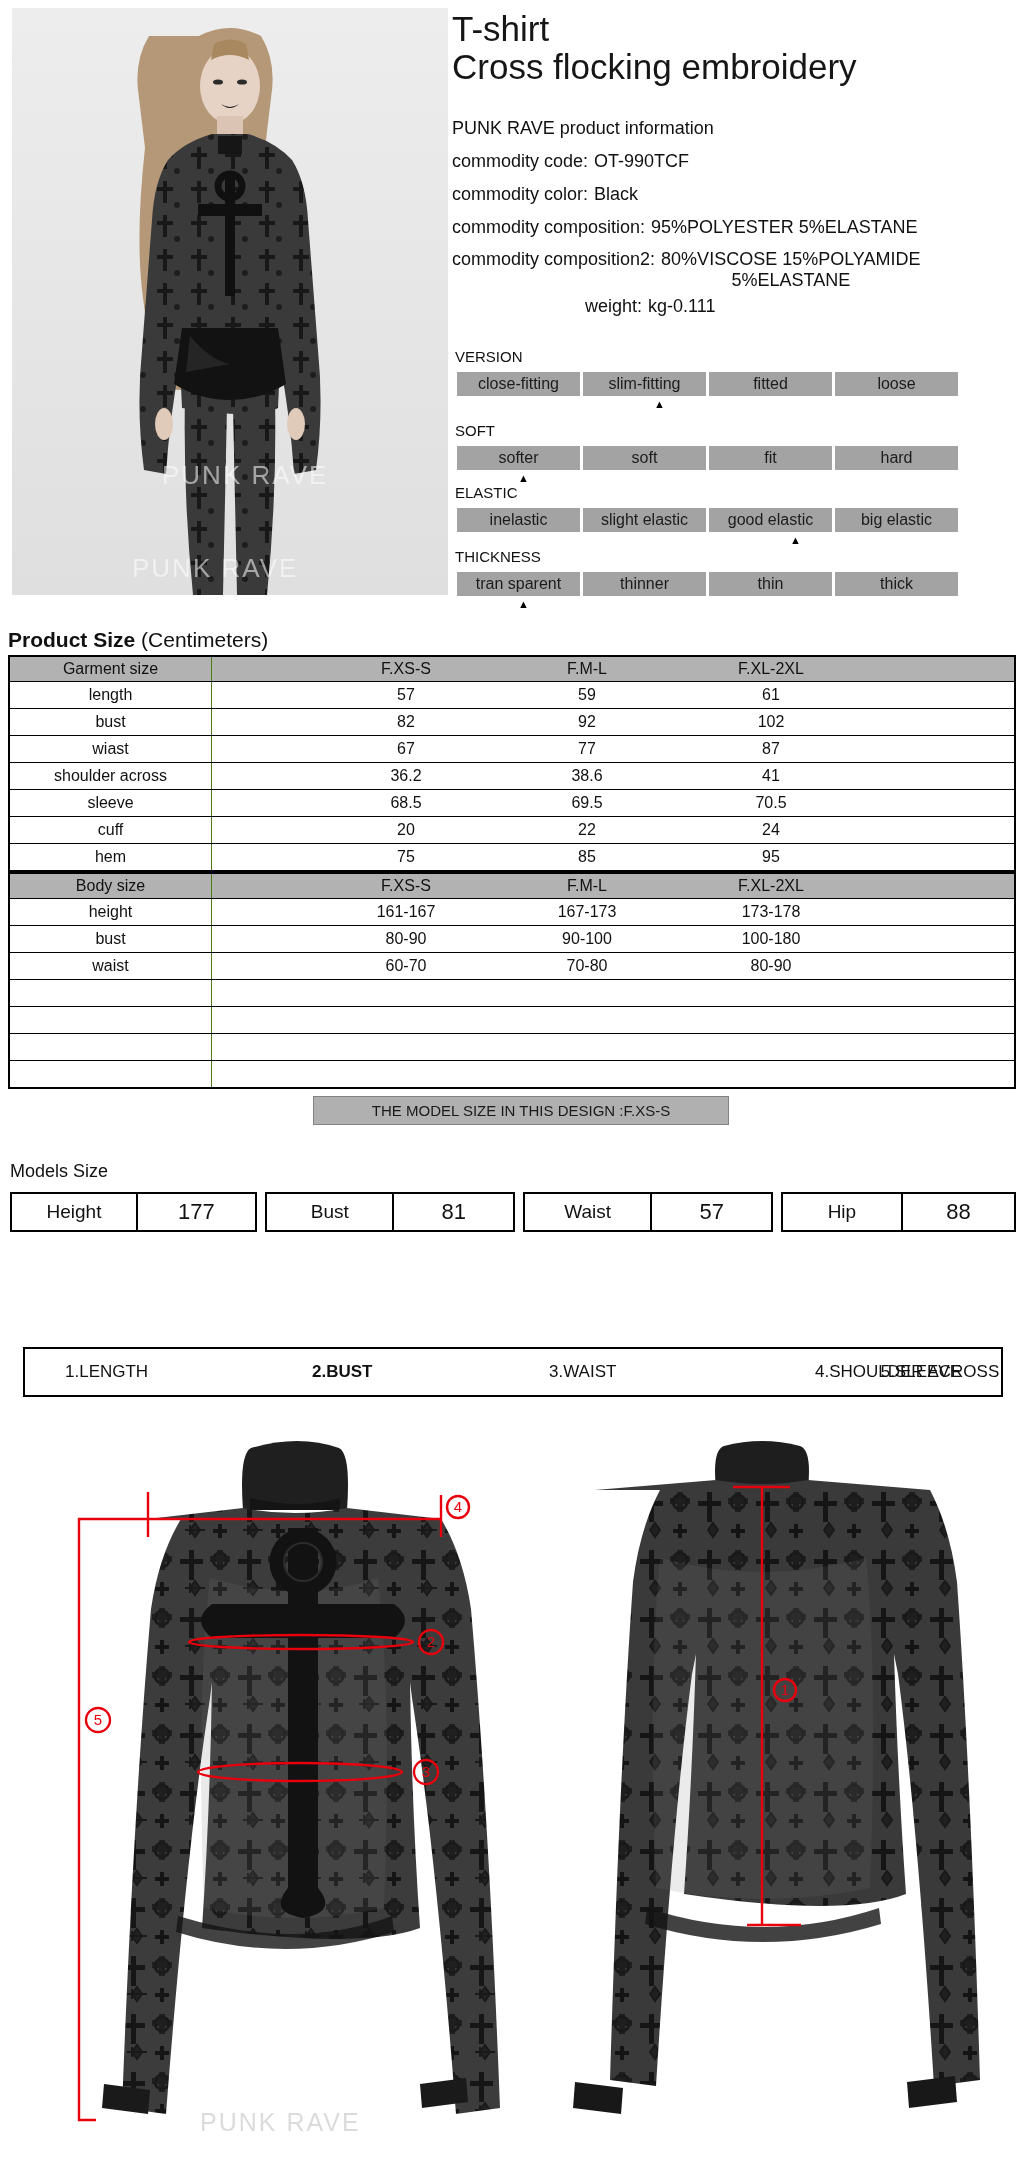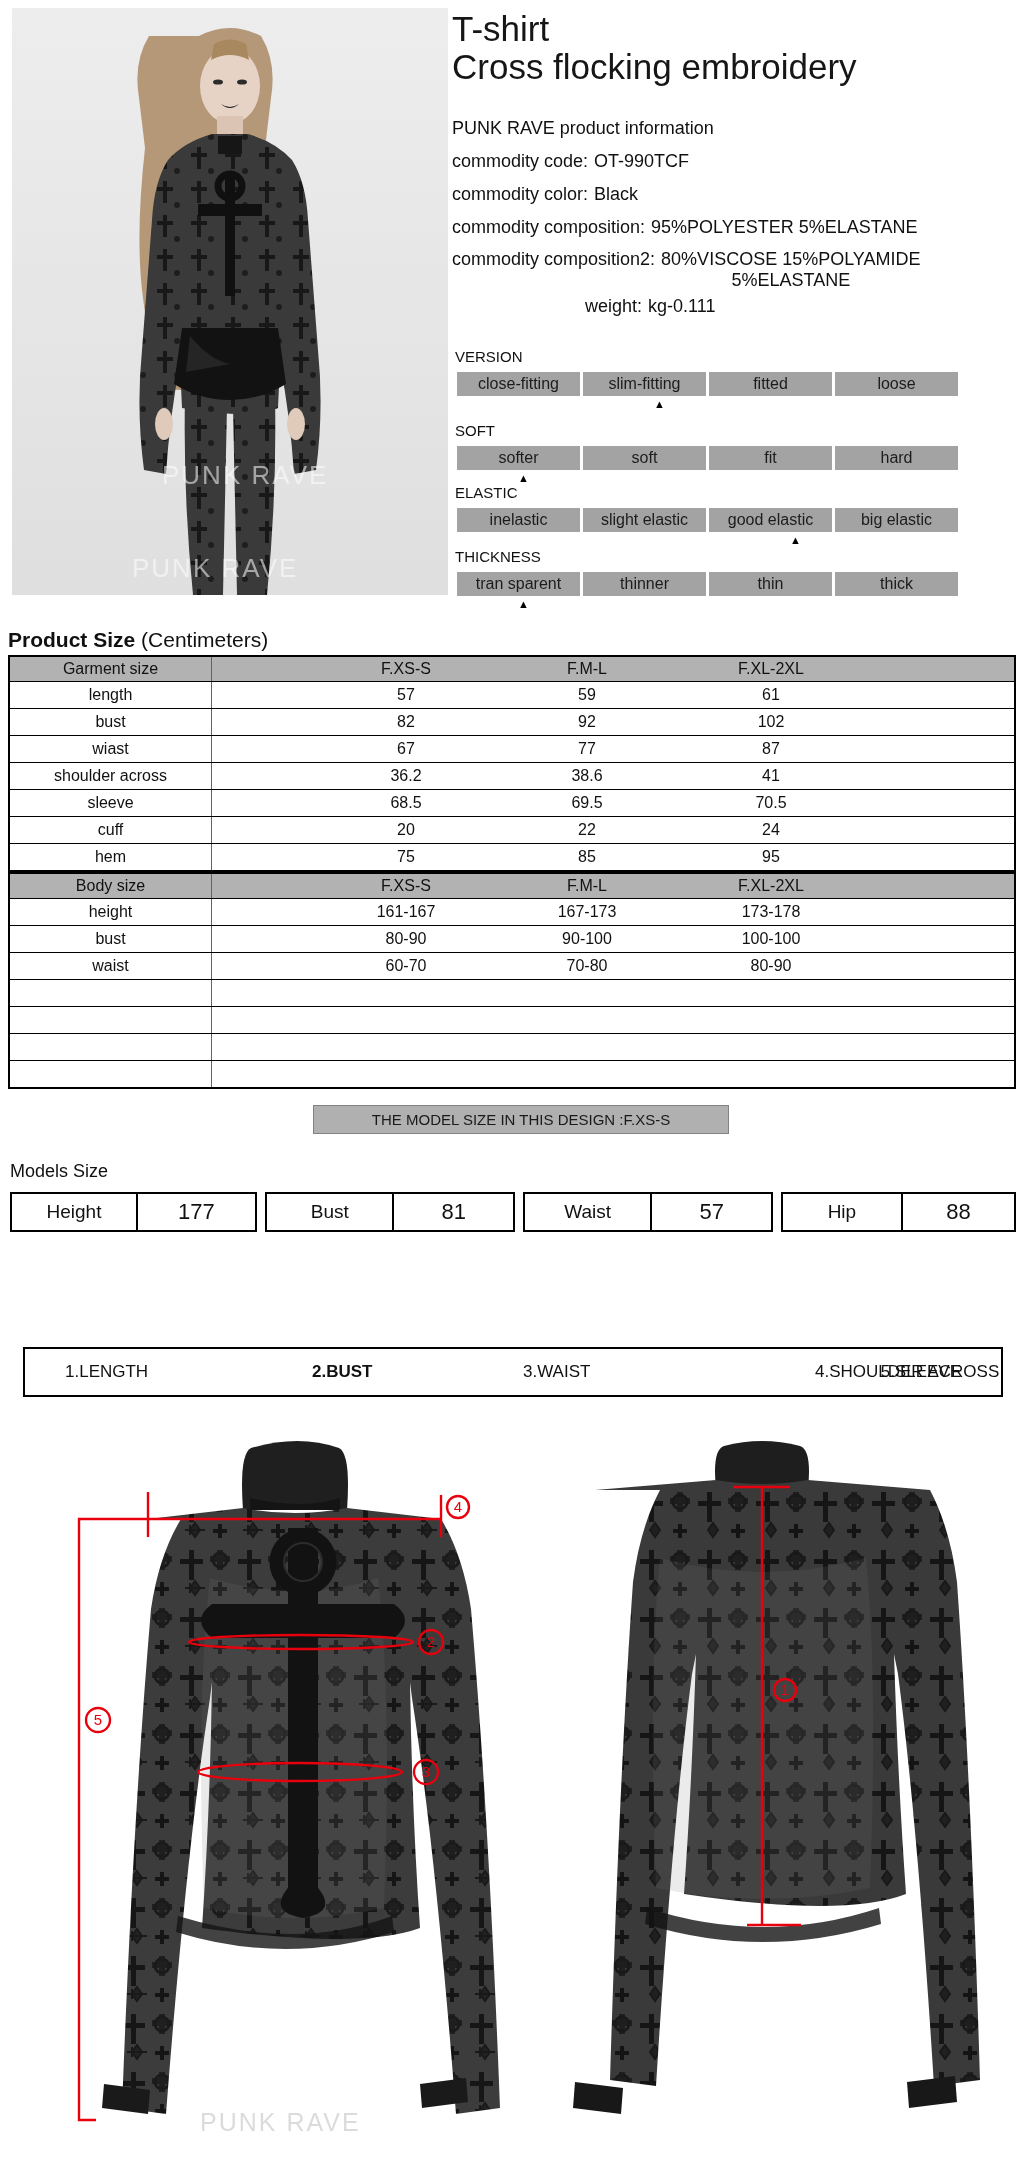--- a/index.html
+++ b/index.html
@@ -42,34 +42,34 @@
   .st-row:first-child{border-top:none;}
   .st-row.header{height:24px;background:#b2b2b2;}
   .st-label{width:201px;border-right:1px solid #4d7c0f;display:flex;align-items:center;justify-content:center;
             font-size:16px;}
   .st-vals{flex:1;position:relative;}
   .st-val{position:absolute;top:50%;transform:translate(-50%,-50%);font-size:16px;white-space:nowrap;}
   .c1{left:194px;} .c2{left:375px;} .c3{left:559px;}
 
   .model-banner{position:absolute;left:313px;top:1096px;width:414px;height:27px;background:#b0b0b0;
                 border:1px solid #828282;display:flex;align-items:center;justify-content:center;
-                font-size:15px;color:#1a1a1a;margin-top:9px;}
+                font-size:15px;color:#1a1a1a;}
 
   
   .models-heading{position:absolute;left:10px;top:1161px;font-size:18px;}
   .model-box{position:absolute;top:1192px;height:36px;border:2px solid #000;display:flex;background:#fff;}
   .mb1{left:10px;width:243px;} .mb2{left:265px;width:246px;} .mb3{left:523px;width:246px;} .mb4{left:781px;width:231px;}
   .mb-label{width:51%;border-right:2px solid #000;display:flex;align-items:center;justify-content:center;font-size:19px;}
   .mb-value{flex:1;display:flex;align-items:center;justify-content:center;font-size:22px;}
 
   
   .meas-heading{position:absolute;left:0;top:1296px;width:1024px;text-align:center;font-size:23px;}
   .legend{position:absolute;left:23px;top:1347px;width:976px;height:46px;border:2px solid #000;}
   .legend span{position:absolute;top:50%;transform:translateY(-50%);font-size:17px;white-space:nowrap;}
-  .li1{left:40px;} .li2{left:287px;font-weight:bold;} .li3{left:498px;} .li4{left:790px;} .li5{left:1262px;transform:translate(-100%,-50%) !important;left:936px;}
+  .li1{left:40px;} .li2{left:287px;font-weight:bold;} .li3{left:524px;} .li4{left:790px;} .li5{left:1262px;transform:translate(-100%,-50%) !important;left:936px;}
 
   .garment{position:absolute;top:1428px;}
   .garment.front{left:60px;} .garment.back{left:520px;}
   .red{stroke:#e8000d;fill:none;stroke-width:2.4;}
   .rednum{fill:#e8000d;font-size:15px;font-family:"Liberation Sans",sans-serif;}
   .bottom-wm{position:absolute;left:200px;top:2108px;font-size:25px;letter-spacing:2px;color:rgba(190,190,190,.55);}
 </style>
 </head>
 <body>
 
@@ -270,21 +270,21 @@
         <span class="st-val c1">161-167</span>
         <span class="st-val c2">167-173</span>
         <span class="st-val c3">173-178</span>
       </div>
     </div>
     <div class="st-row">
       <div class="st-label">bust</div>
       <div class="st-vals">
         <span class="st-val c1">80-90</span>
         <span class="st-val c2">90-100</span>
-        <span class="st-val c3">100-100</span>
+        <span class="st-val c3">100-180</span>
       </div>
     </div>
     <div class="st-row">
       <div class="st-label">waist</div>
       <div class="st-vals">
         <span class="st-val c1">60-70</span>
         <span class="st-val c2">70-80</span>
         <span class="st-val c3">80-90</span>
       </div>
     </div>

